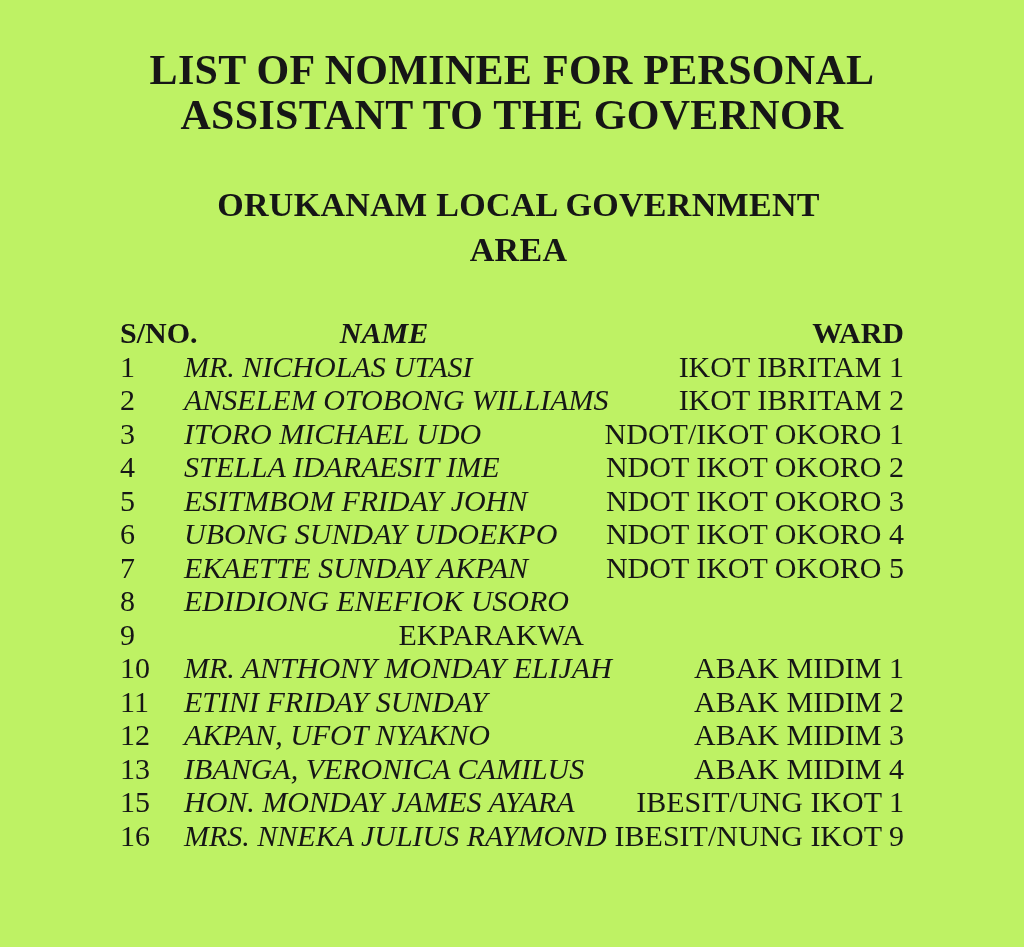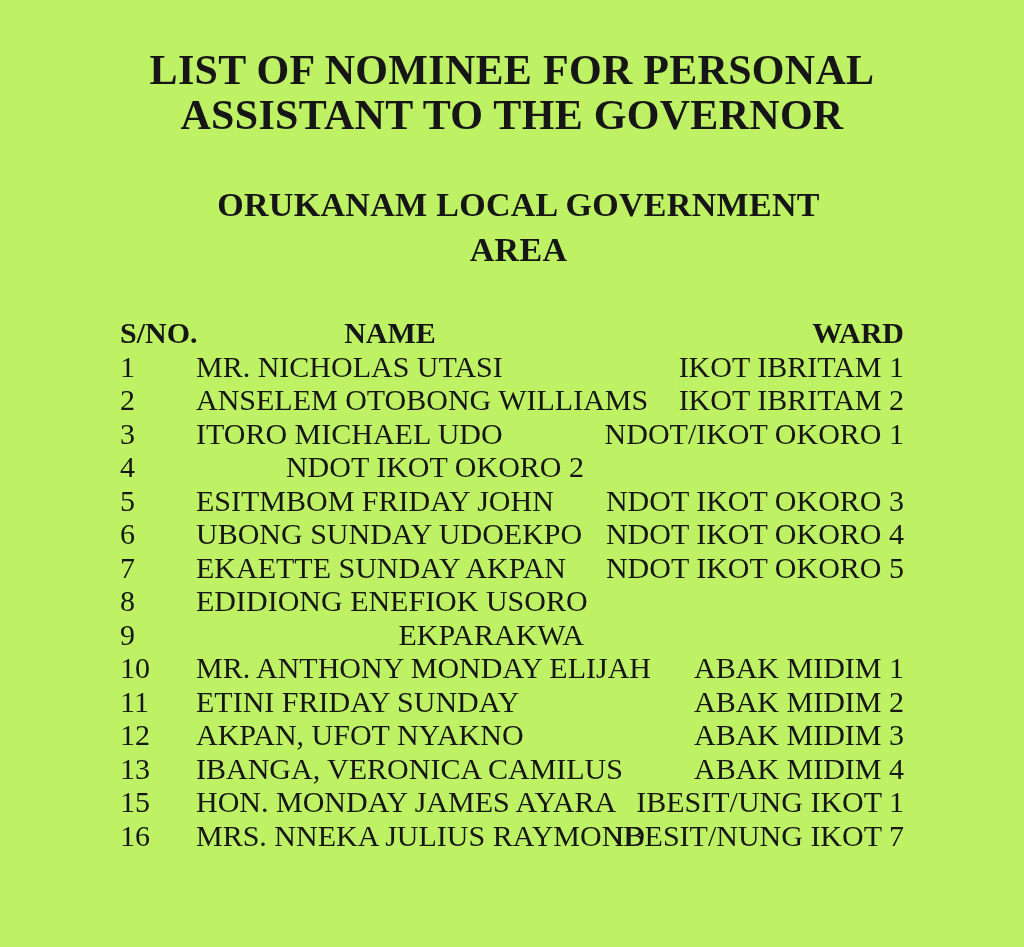--- a/index.html
+++ b/index.html
@@ -47,21 +47,22 @@
     line-height: 33.5px;
     align-items: baseline;
   }
   .t-row .cell-sno {
     text-align: left;
     white-space: nowrap;
   }
   .t-row .cell-name {
     text-align: left;
     white-space: nowrap;
-    padding-left: 12px;
+    padding-left: 0;
+    font-style: italic;
   }
   .t-row .cell-ward {
     text-align: right;
     white-space: nowrap;
   }
   .t-row.header-row .cell-sno,
   .t-row.header-row .cell-name,
   .t-row.header-row .cell-ward {
     font-weight: bold;
   }
@@ -105,20 +106,21 @@
     </div>
 
     <div class="t-row">
       <div class="cell-sno">3</div>
       <div class="cell-name">ITORO MICHAEL UDO</div>
       <div class="cell-ward">NDOT/IKOT OKORO 1</div>
     </div>
 
     <div class="t-row">
       <div class="cell-sno">4</div>
+      <div class="cell-name">STELLA IDARAESIT IME</div>
       <div class="cell-ward">NDOT IKOT OKORO 2</div>
     </div>
 
     <div class="t-row">
       <div class="cell-sno">5</div>
       <div class="cell-name">ESITMBOM FRIDAY JOHN</div>
       <div class="cell-ward">NDOT IKOT OKORO 3</div>
     </div>
 
     <div class="t-row">
@@ -170,18 +172,18 @@
 
     <div class="t-row">
       <div class="cell-sno">15</div>
       <div class="cell-name">HON. MONDAY JAMES AYARA</div>
       <div class="cell-ward">IBESIT/UNG IKOT 1</div>
     </div>
 
     <div class="t-row">
       <div class="cell-sno">16</div>
       <div class="cell-name">MRS. NNEKA JULIUS RAYMOND</div>
-      <div class="cell-ward">IBESIT/NUNG IKOT 7</div>
+      <div class="cell-ward">IBESIT/NUNG IKOT 9</div>
     </div>
   </div>
   </div>
 
 </div>
 
 </body></html>

